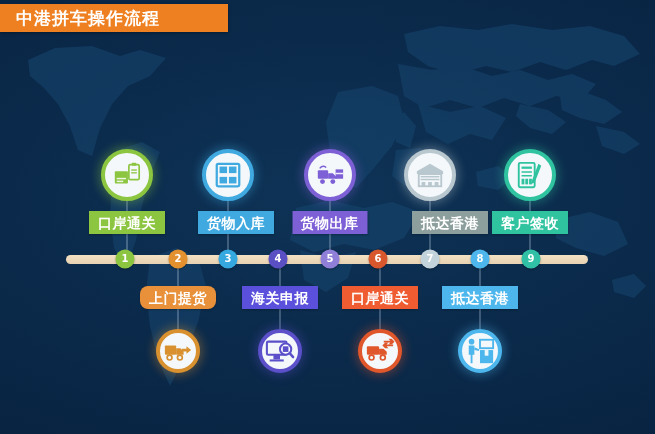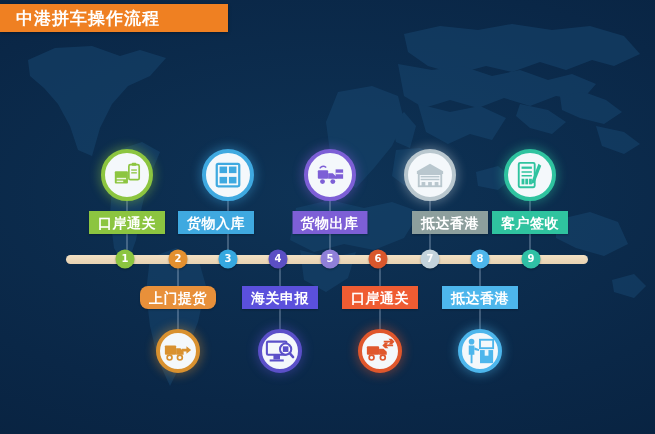--- a/index.html
+++ b/index.html
@@ -120,21 +120,21 @@
           <rect x="5" y="19" width="10" height="1.6" fill="#fff" opacity=".85"></rect>
           <rect x="5" y="22" width="7" height="1.6" fill="#fff" opacity=".85"></rect>
           <rect x="18" y="5" width="11" height="16" rx="1.6" fill="none" stroke="#8cc540" stroke-width="1.8"></rect>
           <rect x="21" y="3" width="5" height="3" rx="1" fill="#8cc540"></rect>
           <rect x="20.5" y="10" width="6" height="1.4" fill="#8cc540"></rect>
           <rect x="20.5" y="13" width="6" height="1.4" fill="#8cc540"></rect>
         </svg>
       </div>
       <div class="conn" style="left: 228px; top: 234px; height: 25px;"></div>
       <div class="conn" style="left: 228px; top: 201px; height: 10px;"></div>
-      <div class="chip chip-top" style="left: 216px; background: rgb(63, 169, 224);">货物入库</div>
+      <div class="chip chip-top" style="left: 236px; background: rgb(63, 169, 224);">货物入库</div>
       <div class="icirc top" style="left: 228px; border-color: rgb(63, 169, 224); background: rgb(244, 248, 251); box-shadow: rgba(63, 169, 224, 0.333) 0px 0px 10px 3px;">
         <svg width="30" height="30" viewBox="0 0 32 32">
           <rect x="4" y="4" width="24" height="24" rx="1.5" fill="none" stroke="#3fa9e0" stroke-width="2.4"></rect>
           <rect x="7" y="7" width="8" height="7" fill="#3fa9e0"></rect>
           <rect x="17" y="7" width="8" height="7" fill="#3fa9e0"></rect>
           <rect x="7" y="18" width="8" height="7" fill="#3fa9e0"></rect>
           <rect x="17" y="18" width="8" height="7" fill="#3fa9e0"></rect>
         </svg>
       </div>
       <div class="conn" style="left: 330px; top: 234px; height: 25px;"></div>

